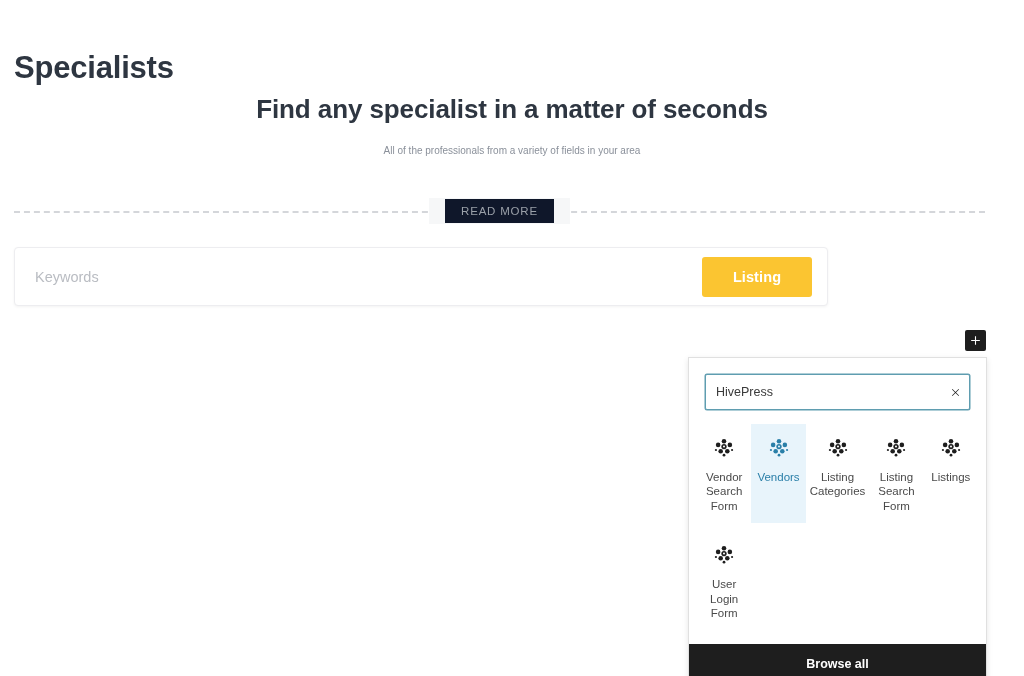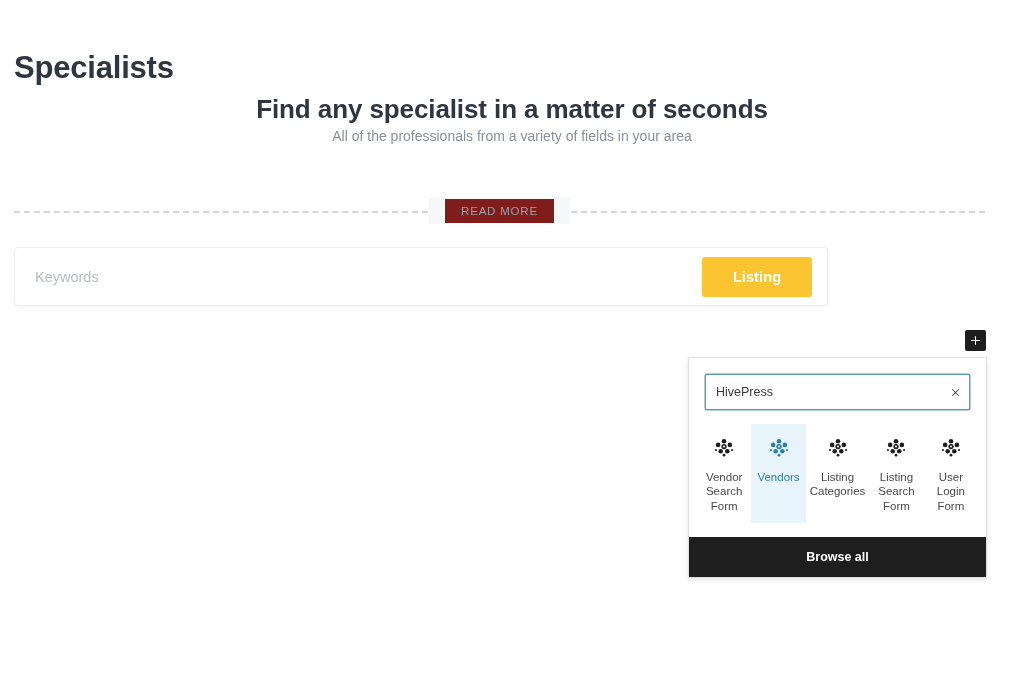--- a/index.html
+++ b/index.html
@@ -38,41 +38,42 @@
   }
   .hero-heading {
     font-size: 26px;
     font-weight: 700;
     color: #2e3641;
     letter-spacing: -0.1px;
     margin: 0;
     line-height: 1.35;
   }
   .hero-sub {
-    font-size: 14px;
+    margin-top: 17px;
+    font-size: 10px;
     color: #8a909a;
     font-weight: 400;
     line-height: 1.4;
     text-align: center;
   }
 
   
   .divider-wrap {
     position: absolute;
     left: 14px;
     top: 198px;
     width: 971px;
     height: 26px;
     display: flex;
     align-items: center;
   }
   .read-more {
     flex: 0 0 auto;
     padding: 6px 16px;
-    background: #7f1d1d;
+    background: #0f172a;
     font-size: 11.5px;
     letter-spacing: 0.8px;
     color: #9aa0a8;
     font-weight: 400;
     position: relative;
     z-index: 2;
     white-space: nowrap;
   }
   .divider-strike {
     position: absolute;
@@ -379,20 +380,39 @@
             <circle cx="12" cy="19.8" r="1.5"></circle>
             <circle cx="3.2" cy="14.2" r="1.2"></circle>
             <circle cx="20.8" cy="14.2" r="1.2"></circle>
           </g>
           <circle cx="12" cy="10.4" r="1.1" fill="#ffffff"></circle>
         </svg>
       </span>
       <span class="block-label">Listing Search Form</span>
     </button>
 
+    <button class="block-item">
+      <span class="block-icon">
+        <svg width="22" height="22" viewBox="0 0 24 24" aria-hidden="true">
+          <g fill="#1e1e1e">
+            <circle cx="12" cy="4.6" r="2.5"></circle>
+            <circle cx="5.6" cy="8.6" r="2.5"></circle>
+            <circle cx="18.4" cy="8.6" r="2.5"></circle>
+            <circle cx="8.4" cy="15.6" r="2.5"></circle>
+            <circle cx="15.6" cy="15.6" r="2.5"></circle>
+            <circle cx="12" cy="10.4" r="2.9"></circle>
+            <circle cx="12" cy="19.8" r="1.5"></circle>
+            <circle cx="3.2" cy="14.2" r="1.2"></circle>
+            <circle cx="20.8" cy="14.2" r="1.2"></circle>
+          </g>
+          <circle cx="12" cy="10.4" r="1.1" fill="#ffffff"></circle>
+        </svg>
+      </span>
+      <span class="block-label">Listings</span>
+    </button>
 
     <button class="block-item">
       <span class="block-icon">
         <svg width="22" height="22" viewBox="0 0 24 24" aria-hidden="true">
           <g fill="#1e1e1e">
             <circle cx="12" cy="4.6" r="2.5"></circle>
             <circle cx="5.6" cy="8.6" r="2.5"></circle>
             <circle cx="18.4" cy="8.6" r="2.5"></circle>
             <circle cx="8.4" cy="15.6" r="2.5"></circle>
             <circle cx="15.6" cy="15.6" r="2.5"></circle>

